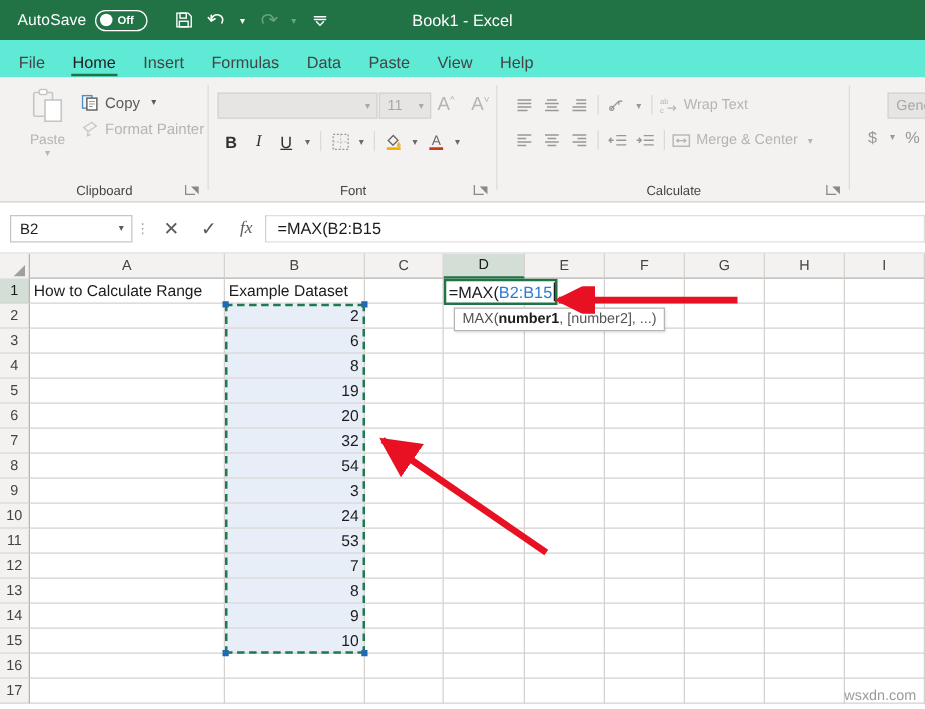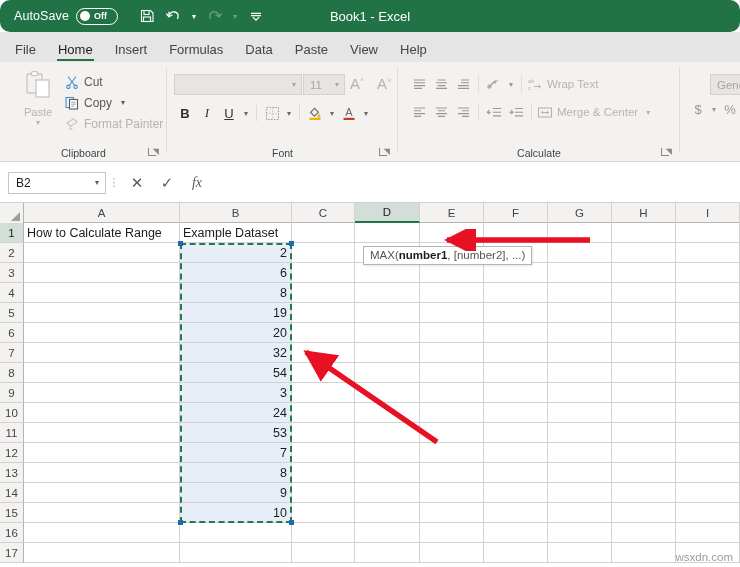--- a/index.html
+++ b/index.html
@@ -8,21 +8,21 @@
     font-family: "Liberation Sans", sans-serif;
     overflow: hidden;
     background: #ffffff;
   }
   .app { position: relative; width: 740px; height: 567px; }
 
   
   .titlebar {
     position: absolute; top: 0; left: 0; width: 740px; height: 32px;
     background: #217346; color: #ffffff;
-    display: flex; align-items: center; border-radius: 10px;
+    display: flex; align-items: center;
   }
   .autosave-label { font-size: 12.5px; margin-left: 14px; letter-spacing: .1px; color:#ffffff; }
   .autosave-toggle {
     width: 42px; height: 17px; border: 1.4px solid #ffffff; border-radius: 9px;
     margin-left: 7px; display: flex; align-items: center; position: relative;
   }
   .autosave-knob {
     width: 10px; height: 10px; border-radius: 50%; background: #ffffff; margin-left: 3px;
   }
   .autosave-off { font-size: 9px; color: #ffffff; margin-left: 4px; font-weight: 600; }
@@ -34,21 +34,21 @@
     font-size: 8px; color:#ffffff; }
   .qat-caret.dim { color: #6ba387; }
   .title-text {
     position: absolute; left: 0; width: 740px; text-align: center;
     font-size: 13px; color: #ffffff; pointer-events: none;
   }
 
   
   .tabstrip {
     position: absolute; top: 32px; left: 0; width: 740px; height: 30px;
-    background: #e5e5e5; display: flex; align-items: flex-end;
+    background: #5eead4; display: flex; align-items: flex-end;
   }
   .tab {
     font-size: 13px; color: #444444; padding: 0 11px 6px 11px; position: relative;
     line-height: 1;
   }
   .tab.first { margin-left: 4px; }
   .tab.active { color: #1c1c1c; font-weight: 400; }
   .tab.active::after {
     content: ""; position: absolute; left: 10px; right: 10px; bottom: 1px;
     height: 2.5px; background: #217346;
@@ -276,30 +276,20 @@
             <rect x="6" y="4" width="15" height="19" rx="1" fill="none" stroke="#c8c6c4" stroke-width="1.3"></rect>
             <rect x="10.5" y="1.6" width="6" height="4" rx="1" fill="#ffffff" stroke="#c8c6c4" stroke-width="1.3"></rect>
             <rect x="15" y="10" width="13" height="17" fill="#ffffff" stroke="#c8c6c4" stroke-width="1.3"></rect>
           </svg>
         </div>
         <div class="paste-label">Paste</div>
         <div class="paste-caret">▾</div>
       </div>
 
       <div class="clip-items">
-        <div class="clip-row">
-          <span class="clip-ico">
-            <svg width="14" height="14" viewBox="0 0 14 14">
-              <path d="M3 1.5 L10 11 M11 1.5 L4 11" stroke="#4a8fc9" stroke-width="1.1" fill="none"></path>
-              <circle cx="3.4" cy="11.8" r="1.7" fill="none" stroke="#4a8fc9" stroke-width="1.1"></circle>
-              <circle cx="10.6" cy="11.8" r="1.7" fill="none" stroke="#4a8fc9" stroke-width="1.1"></circle>
-            </svg>
-          </span>
-          <span class="clip-text">Cut</span>
-        </div>
         <div class="clip-row">
           <span class="clip-ico">
             <svg width="15" height="14" viewBox="0 0 15 14">
               <rect x="1" y="1.5" width="7.5" height="10" fill="none" stroke="#4a8fc9" stroke-width="1.1"></rect>
               <rect x="4.5" y="3.5" width="8" height="9.5" fill="#ffffff" stroke="#5b5a58" stroke-width="1.1"></rect>
               <path d="M6.2 6.2h4.6 M6.2 8.2h4.6 M6.2 10.2h3" stroke="#9a9896" stroke-width="0.9"></path>
             </svg>
           </span>
           <span class="clip-text">Copy</span>
           <span class="clip-caret">▾</span>
@@ -471,20 +461,21 @@
 
   <div class="formulabar">
     <div class="namebox">
       <span class="namebox-text">B2</span>
       <span class="namebox-caret">▾</span>
     </div>
     <span class="fb-dots">⋮</span>
     <span class="fb-btn">✕</span>
     <span class="fb-btn">✓</span>
     <span class="fb-btn" style="font-style:italic; font-family:'Liberation Serif',serif; font-size:14px;">fx</span>
+    <div class="fb-input">=MAX(B2:B15</div>
   </div>
 
   <div class="grid">
 
     <div class="colhdr">
       <div class="corner">
           <span class="corner-tri"></span>
         </div>
       <div class="colhdr-cell" style="left:24px; width:156px;">A</div>
       <div class="colhdr-cell" style="left:180px; width:112px;">B</div>
@@ -669,20 +660,25 @@
         <div class="gcell txt" style="left: 612px; width: 64px; top: 340px;"></div>
         <div class="gcell txt" style="left: 676px; width: 64px; top: 340px;"></div>
       </div>
 
     <div class="ants" id="ants-box" style="left: 180px; top: 40px; width: 112px; height: 280px;"></div>
     <div class="ant-handle" id="ah-tl" style="left: 178px; top: 38px;"></div>
     <div class="ant-handle" id="ah-tr" style="left: 289px; top: 38px;"></div>
     <div class="ant-handle" id="ah-bl" style="left: 178px; top: 317px;"></div>
     <div class="ant-handle" id="ah-br" style="left: 289px; top: 317px;"></div>
 
+    <div class="editcell" id="editcell" style="left: 355px; top: 20px; height: 21px; min-width: 65px;">
+      <span>=MAX(</span>
+        <span class="ref-blue" style="color: rgb(43, 123, 212);">B2:B15</span>
+        <span class="caret-bar"></span>
+    </div>
 
     <div class="tooltip" id="tip" style="left: 363px; top: 43px;"><span>MAX(</span><b>number1</b><span>, [number2], ...)</span></div>
 
     <svg class="arrow-svg" style="left:438px; top:26px;" width="160" height="22">
       <defs>
         <marker id="ah1" markerWidth="6" markerHeight="6" refX="5.4" refY="3" orient="auto">
           <path d="M6,3 L0,0 L0,6 Z" fill="#e81123"></path>
         </marker>
       </defs>
       <line x1="152" y1="11" x2="9" y2="11" stroke="#e81123" stroke-width="5.4" marker-end="url(#ah1)"></line>

